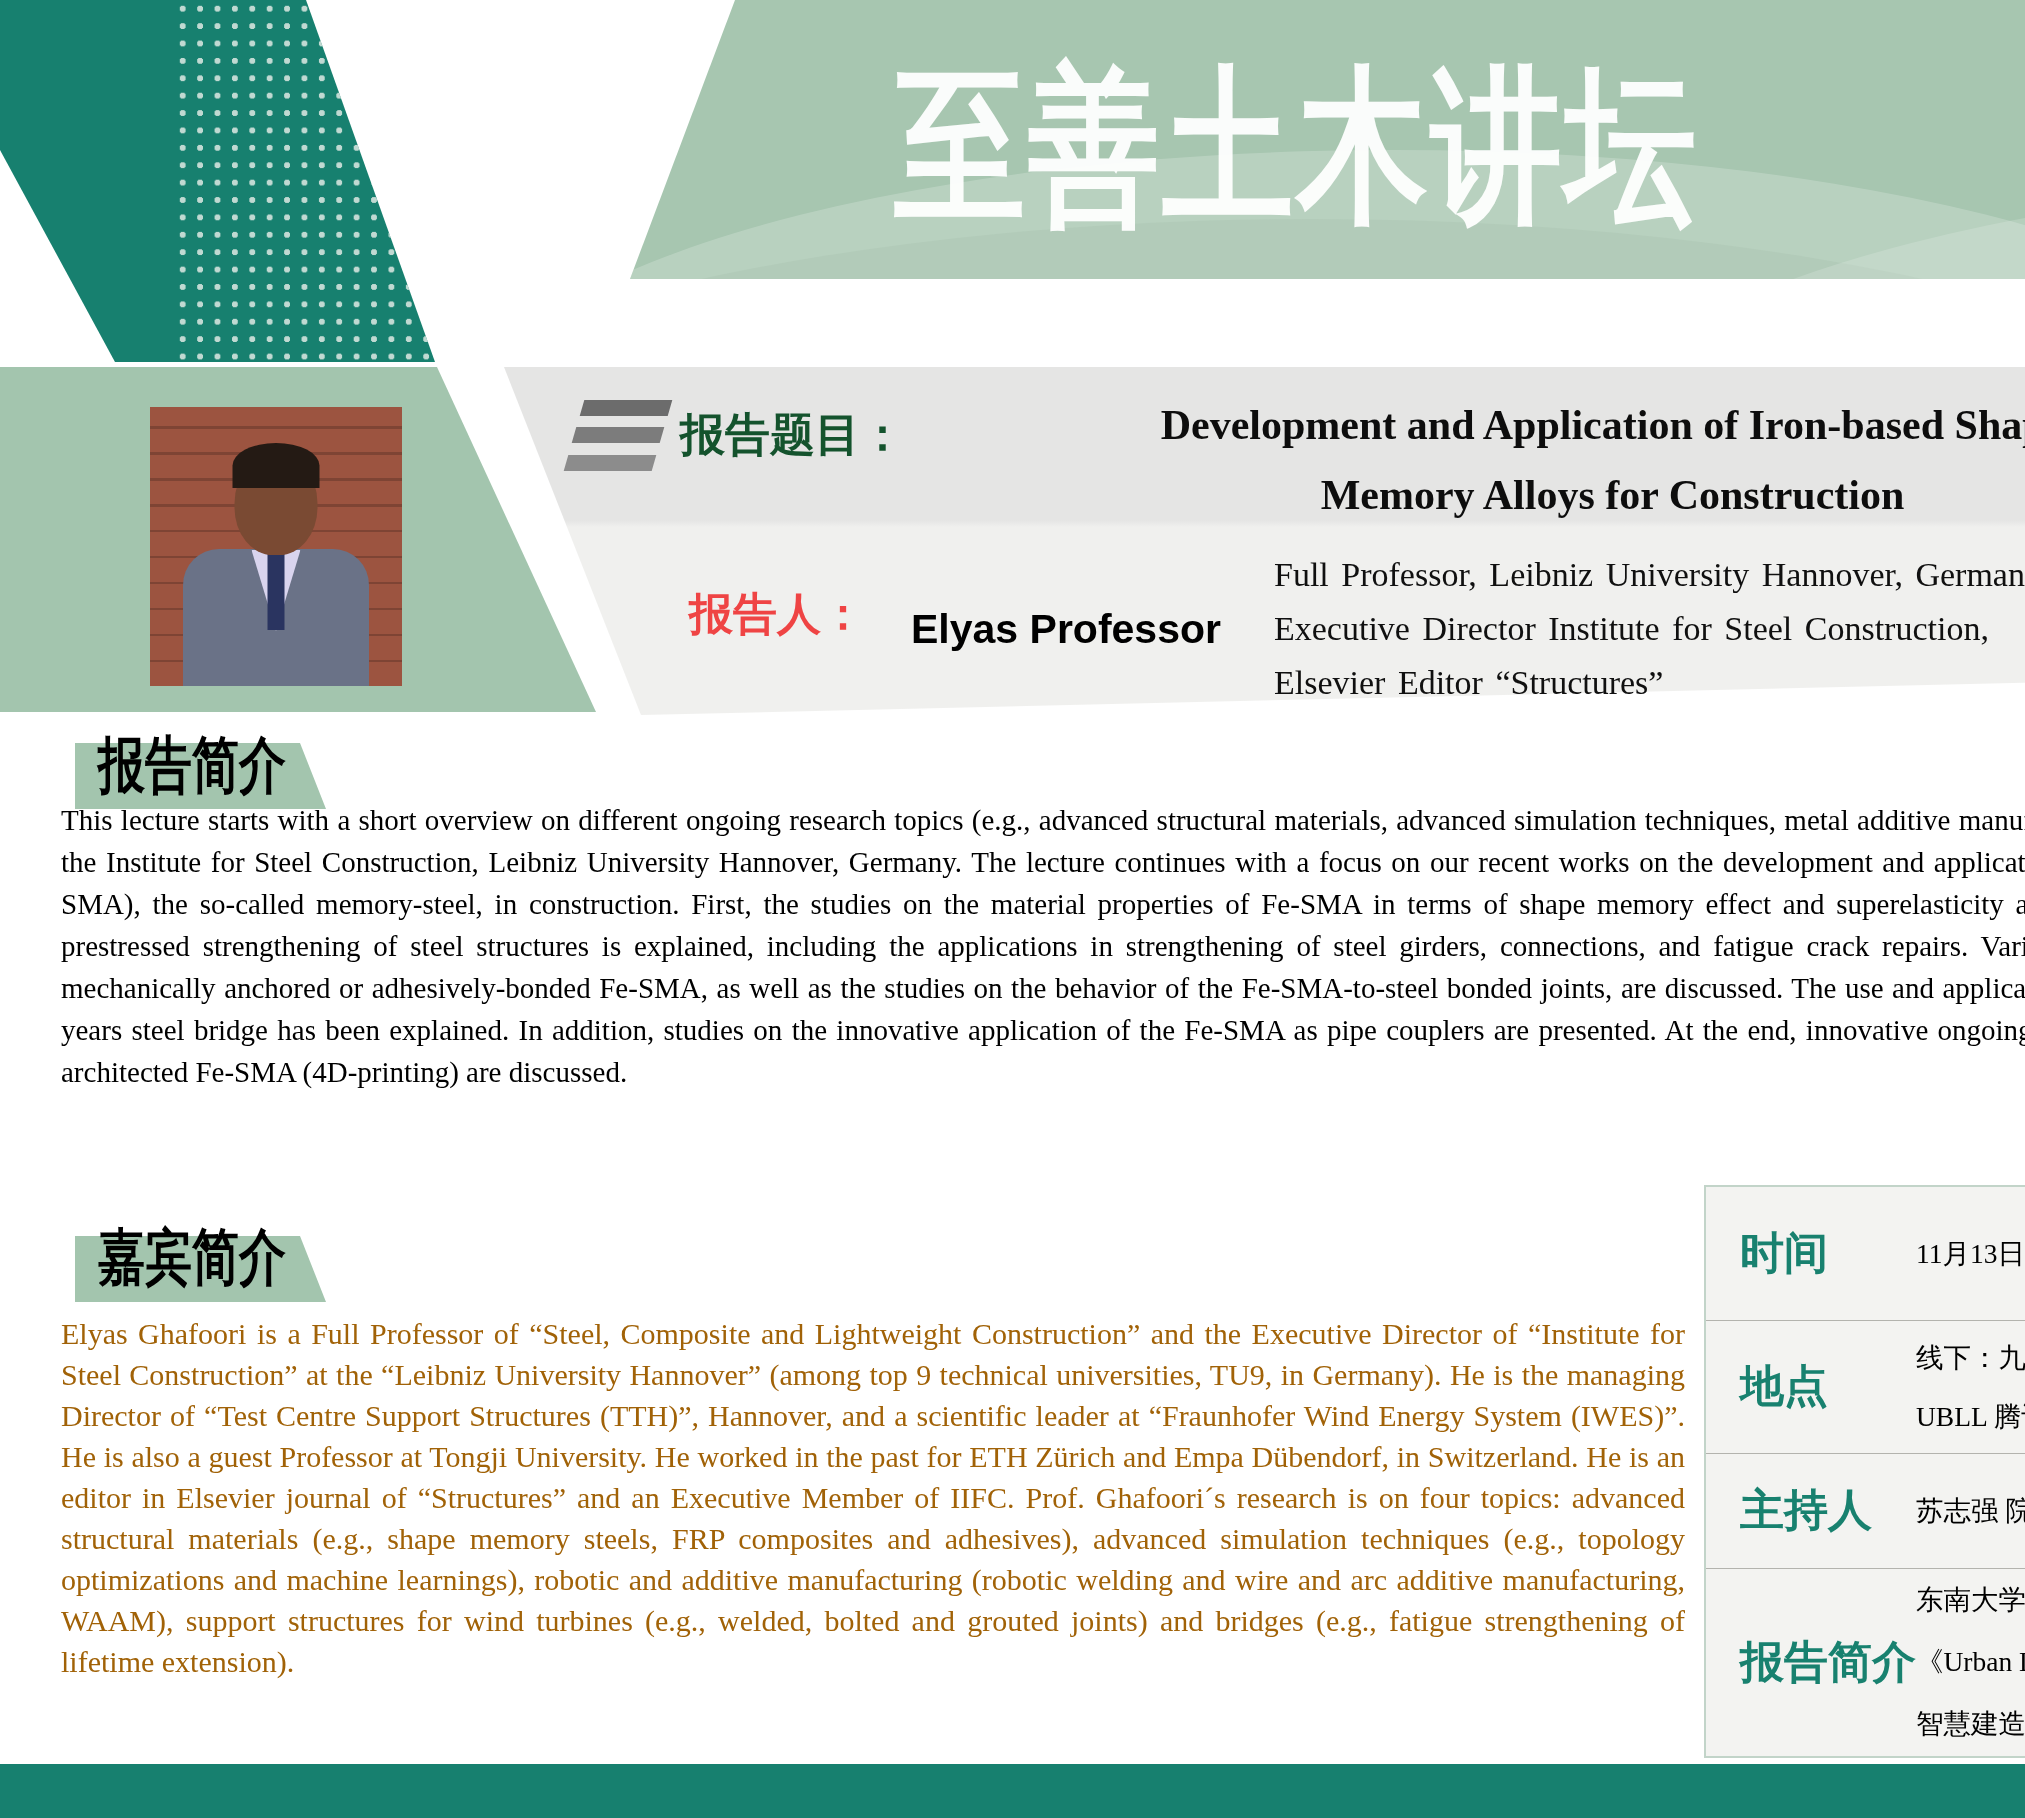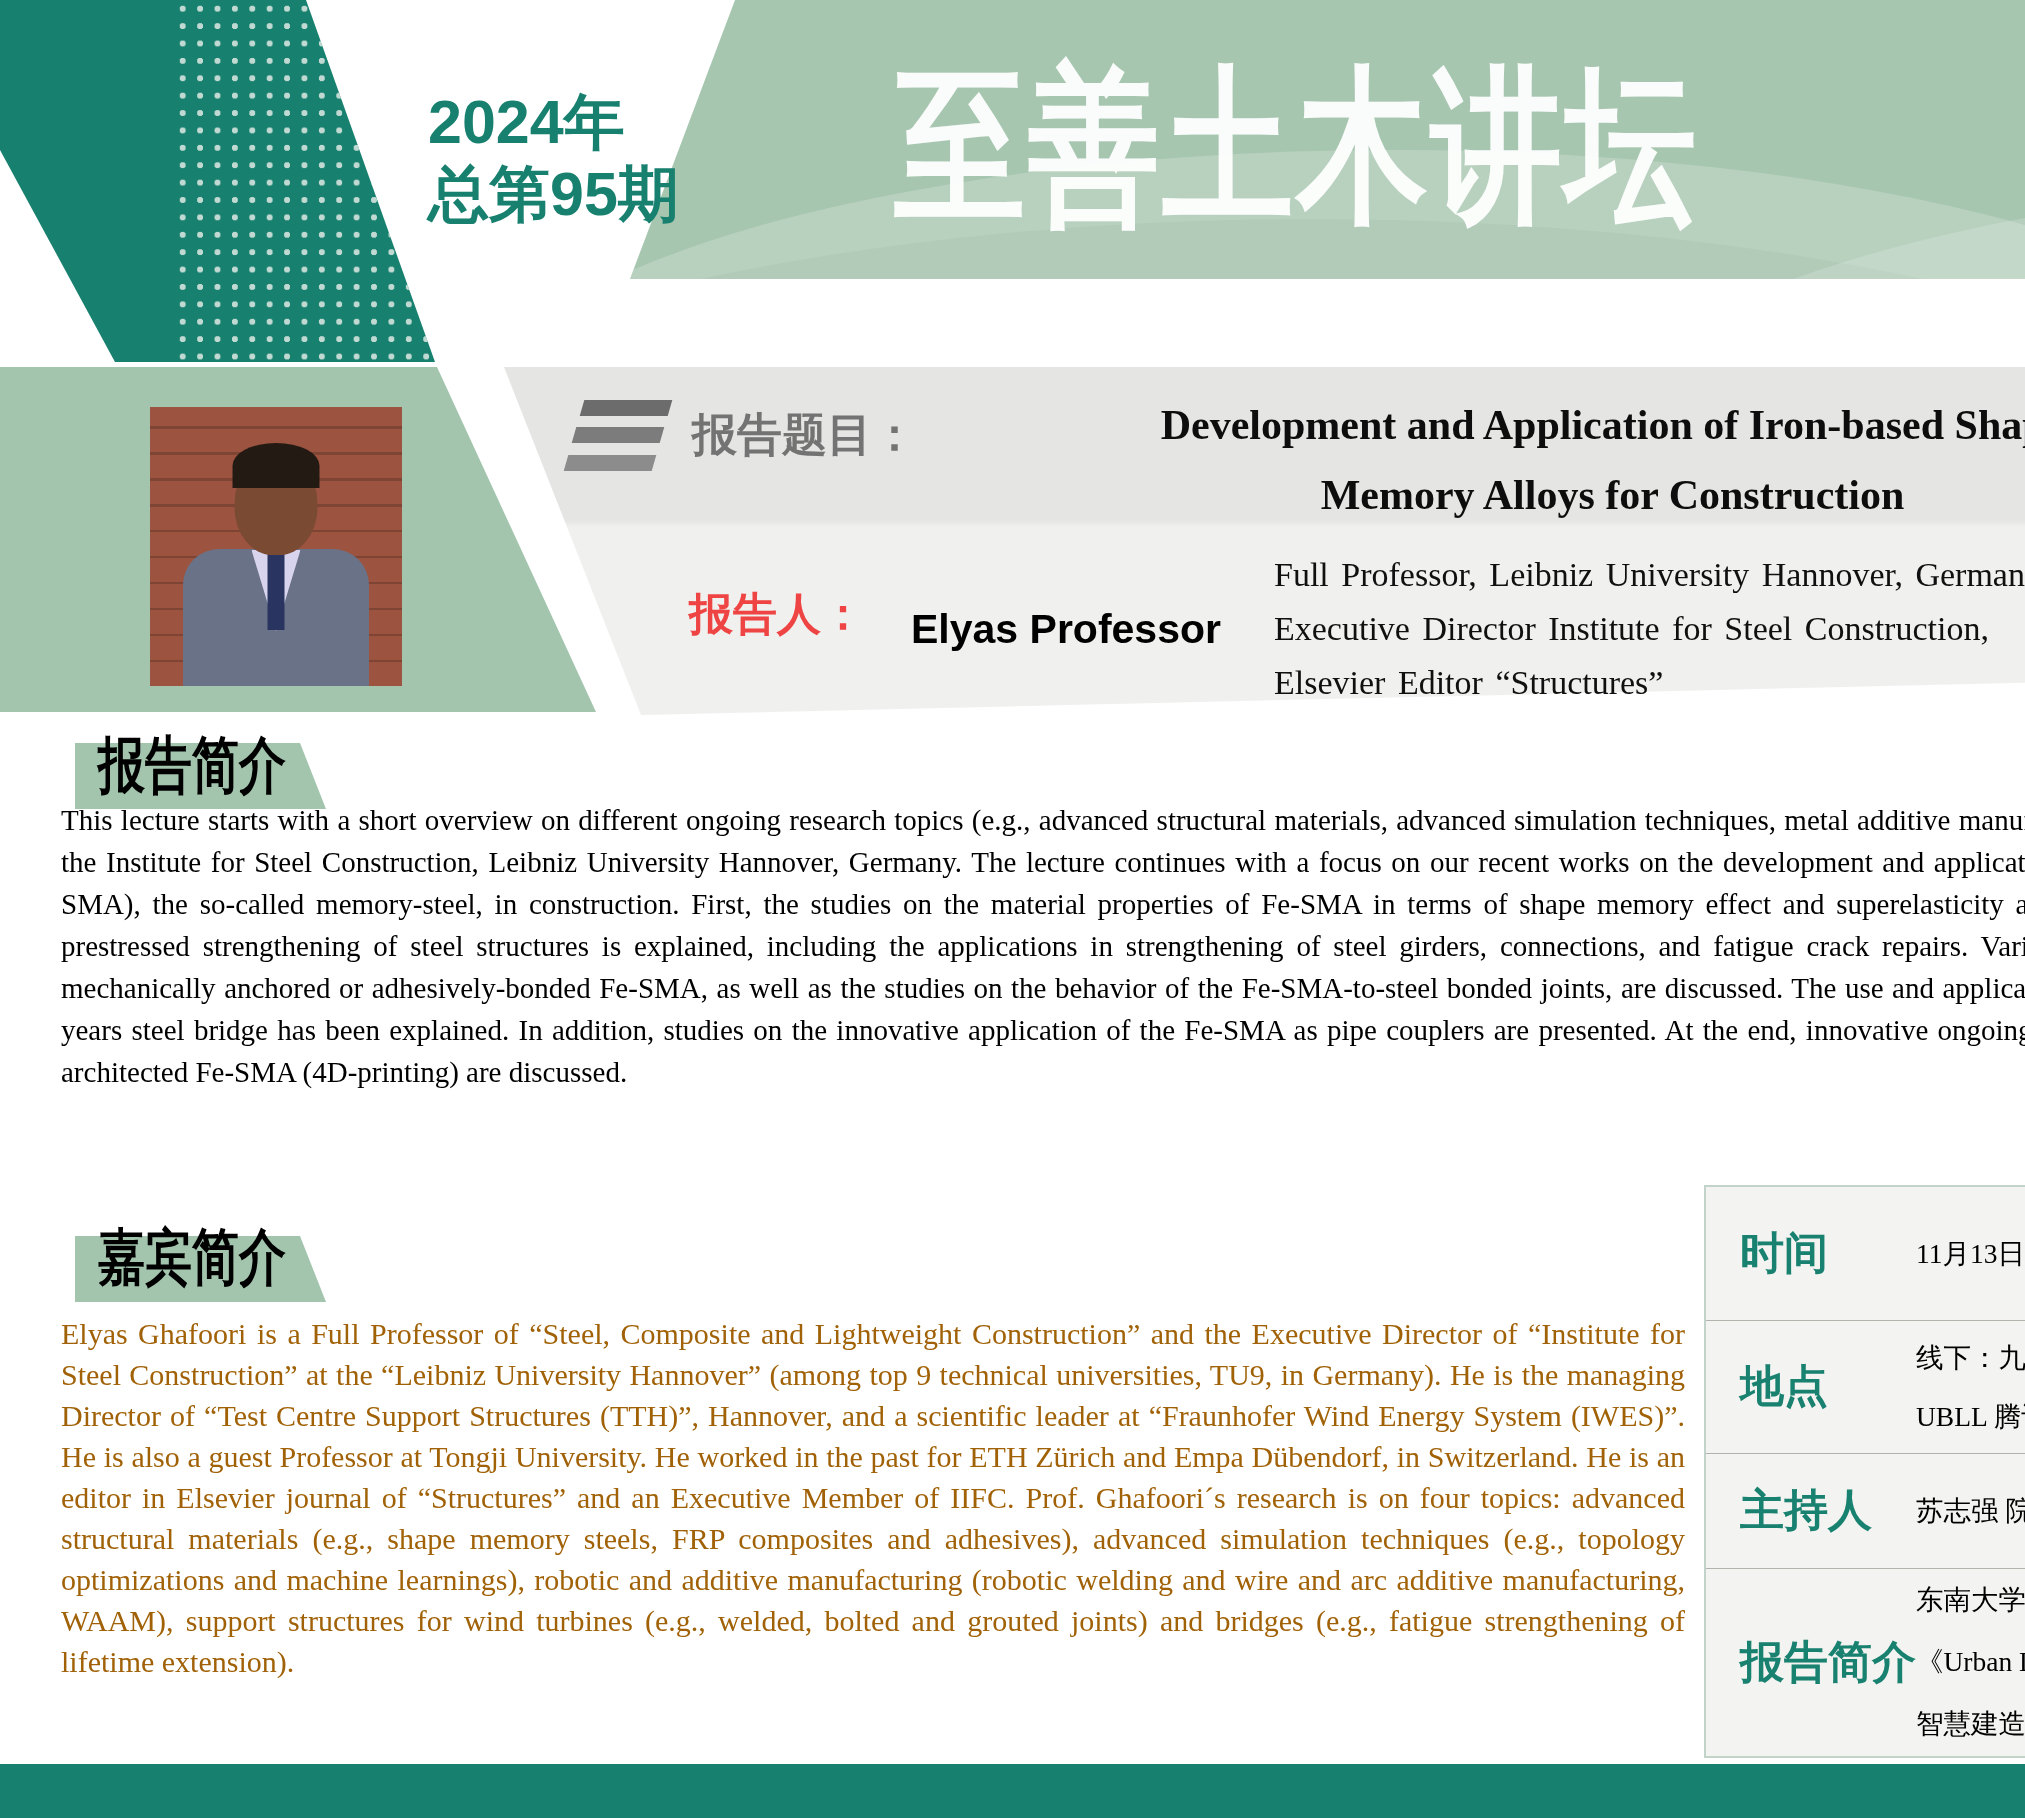--- a/index.html
+++ b/index.html
@@ -33,21 +33,21 @@
   .photo-shirt{position:absolute;left:50%;top:143px;transform:translateX(-50%);width:49px;height:81px;background:#d9d4ee;clip-path:polygon(0 0,100% 0,50% 100%);}
   .photo-tie{position:absolute;left:50%;top:146px;transform:translateX(-50%);width:17px;height:77px;background:#2a3460;}
   .gray-band{position:absolute;left:504px;top:367px;width:2070px;height:348px;z-index:1;
     clip-path:polygon(0 0,2070px 0,2070px 303px,137px 348px);
     background:linear-gradient(180deg,#E5E5E4 0%,#E5E5E4 44%,#F0F0EE 46%,#F0F0EE 100%);}
   .menu-icon{position:absolute;left:566px;top:400px;width:113px;height:77px;z-index:2;}
   .menu-bar{height:16px;width:88px;transform:skewX(-16deg);}
   .menu-bar.b1{background:#6c6c6c;margin-left:16px;}
   .menu-bar.b2{background:#7c7c7c;margin-left:8px;margin-top:11.3px;}
   .menu-bar.b3{background:#8c8c8c;margin-left:0;margin-top:11.3px;}
-  .talk-title-label{position:absolute;left:680px;top:405px;font-size:45px;font-weight:bold;color:#737373;z-index:2;white-space:nowrap;margin-left:12px;}
+  .talk-title-label{position:absolute;left:680px;top:405px;font-size:45px;font-weight:bold;color:#14532d;z-index:2;white-space:nowrap;}
   .talk-title{position:absolute;left:940px;top:390px;width:1345px;text-align:center;z-index:2;
     font-size:42px;font-weight:bold;color:#0d0d0d;line-height:70px;}
   .speaker-label{position:absolute;left:689px;top:585px;font-size:44px;font-weight:bold;color:#ef4444;z-index:2;white-space:nowrap;}
   .speaker-name{position:absolute;left:911px;top:606px;font-size:41px;font-weight:bold;color:#000;z-index:2;
     font-family:"Liberation Sans","DejaVu Sans",sans-serif;white-space:nowrap;}
   .affiliation{position:absolute;left:1274px;top:548px;width:1045px;z-index:2;font-size:34px;line-height:54px;color:#101010;word-spacing:4px;}
   
   .head-bg{position:absolute;width:251px;height:66px;background:#A3C5AE;clip-path:polygon(0 0,225px 0,251px 66px,0 66px);z-index:1;}
   .head-text{position:absolute;font-size:61px;font-weight:bold;color:#000;z-index:2;transform:scaleX(.77);transform-origin:left;white-space:nowrap;}
   .abstract-bg{left:75px;top:743px;}
@@ -84,24 +84,20 @@
     <div class="teal-dots"></div>
   </div>
 
   <div class="banner">
     <div class="wave3"></div>
     <div class="wave1"></div>
     <div class="wave2"></div>
   </div>
   <div class="forum-title">至善土木讲坛</div>
 
-  <div class="edition">
-    <div>2024年</div>
-    <div>总第95期</div>
-  </div>
 
   <div class="green-panel"></div>
   <div class="speaker-photo">
     <div class="photo-body"></div>
     <div class="photo-shirt"></div>
     <div class="photo-tie"></div>
     <div class="photo-head"></div>
     <div class="photo-hair"></div>
   </div>
 

